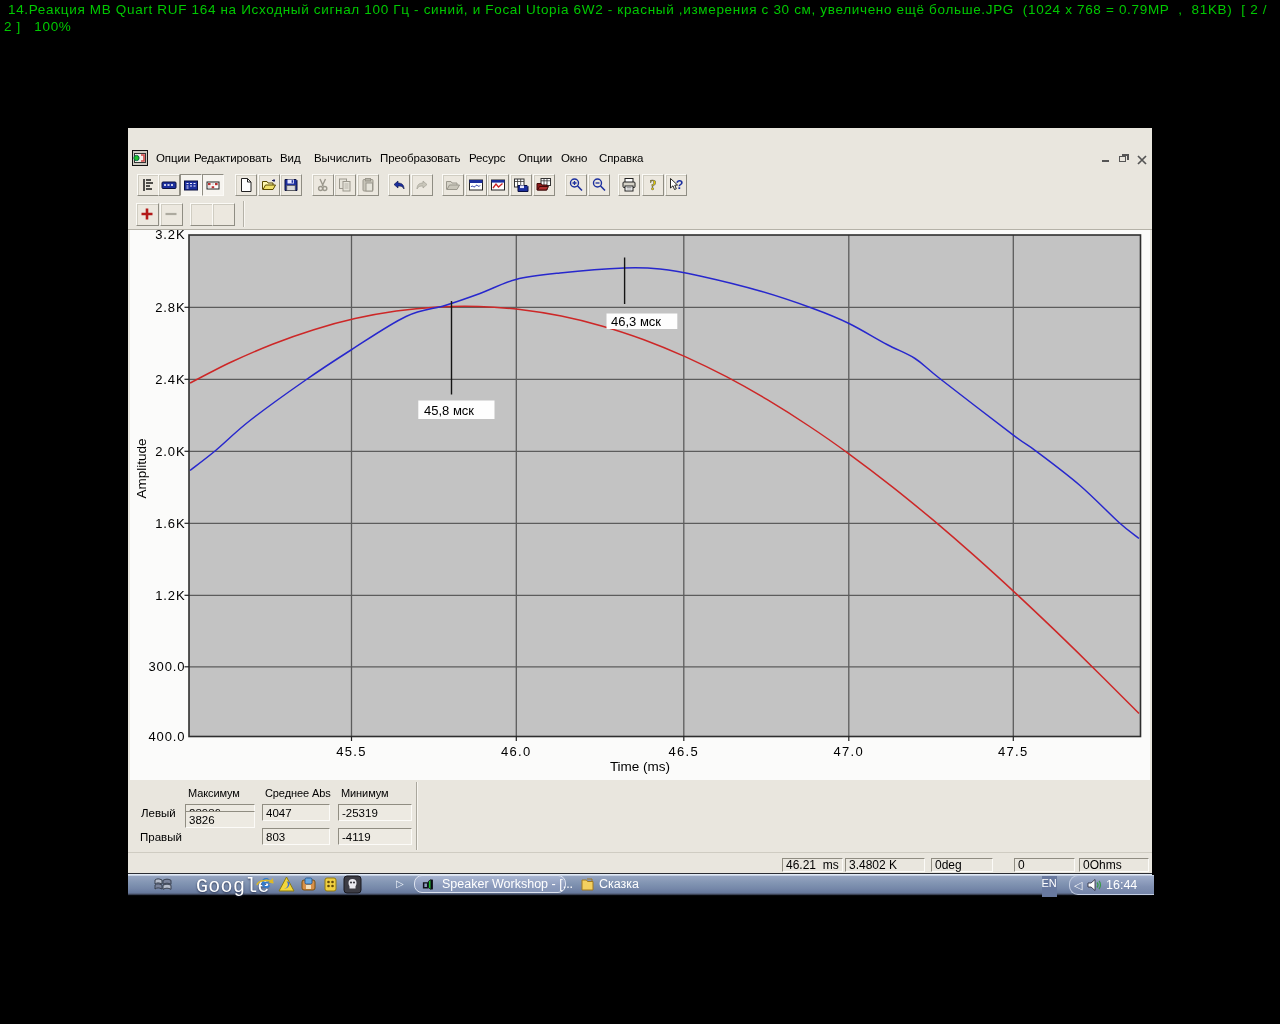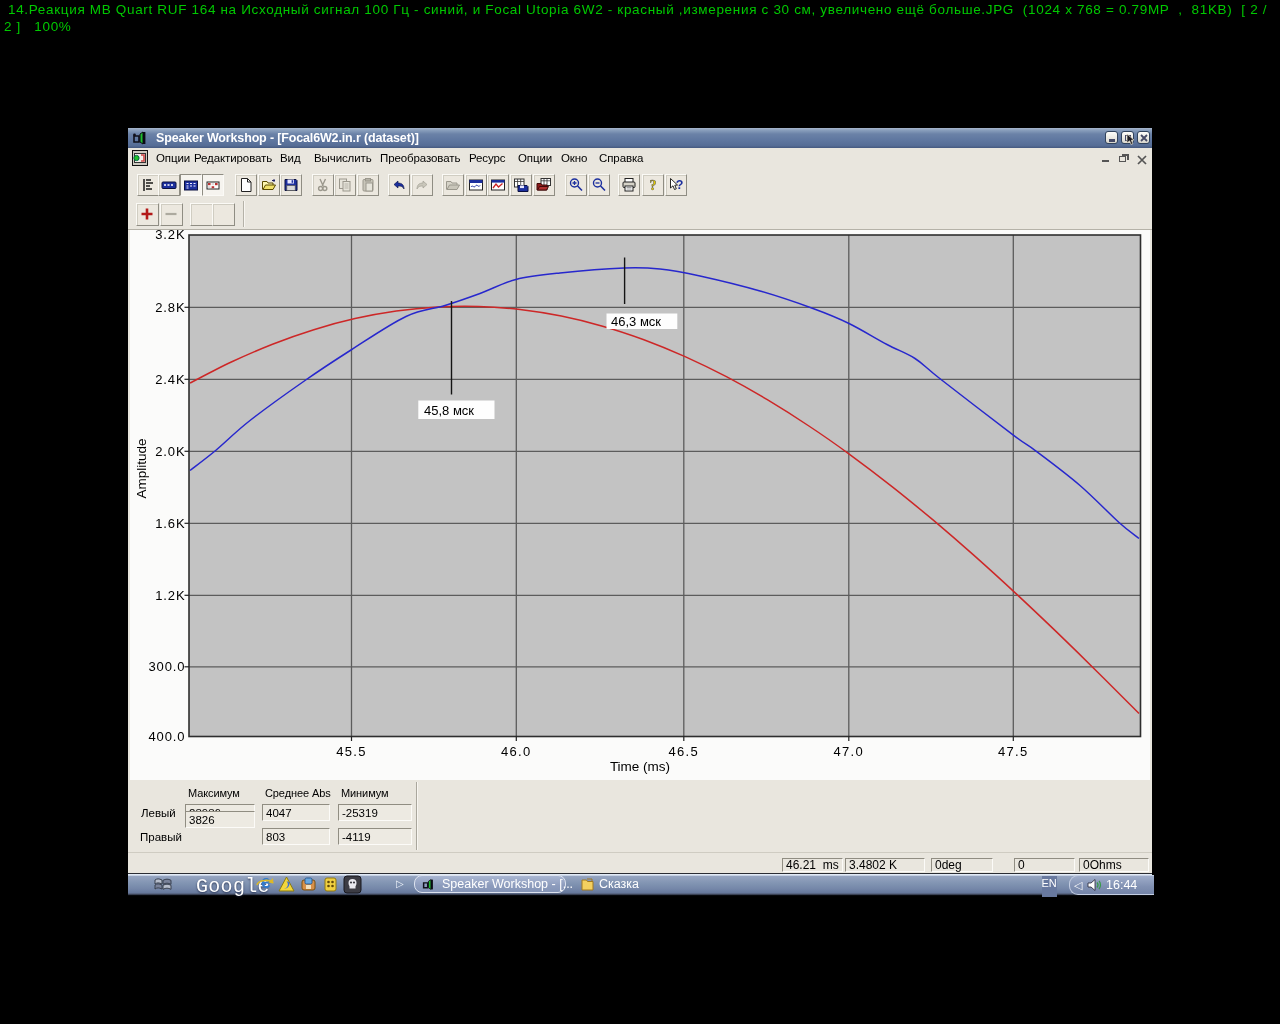--- a/index.html
+++ b/index.html
@@ -32,43 +32,20 @@
 .sbox{position:absolute;top:5px;height:14px;border:1px solid;border-color:#908d82 #fcfbf8 #fcfbf8 #908d82;font-size:12px;color:#000;padding:0 0 0 3px;line-height:13px}
 
 #task{position:absolute;left:0;top:745px;width:1024px;height:23px;background:linear-gradient(#2a2d33 0%,#2a2d33 4%,#e2eaf6 6%,#dde7f4 9%,#95a4c0 15%,#8194b2 45%,#7486a8 70%,#66789b 86%,#4e5870 92%,#0a0c12 97%,#000 100%)}
 
 </style></head><body>
 <div id="green">
     <div> 14.Реакция MB Quart RUF 164 на Исходный сигнал 100 Гц - синий, и Focal Utopia 6W2 - красный ,измерения с 30 см, увеличено ещё больше.JPG&nbsp;&nbsp;(1024 x 768 = 0.79MP&nbsp;&nbsp;,&nbsp;&nbsp;81KB)&nbsp;&nbsp;[ 2 /</div>
     <div style="margin-left:-4px">2 ]&nbsp;&nbsp;&nbsp;100%</div>
   </div>
 <div id="shot">
-  <div id="tbar">
-    <svg style="position:absolute;left:4px;top:2px" width="16" height="16" viewBox="0 0 16 16">
-        <path d="M2 6 L7 6 L7 12 L2 12 Z" fill="none" stroke="#10101a" stroke-width="1.6"></path>
-        <circle cx="2.5" cy="5" r="1.4" fill="#10101a"></circle>
-        <path d="M8 4 L11 2 L11 14 L8 12 Z" fill="#1fbf2f" stroke="#0a0a14" stroke-width="1"></path>
-        <rect x="11" y="2" width="2.4" height="12" fill="#0a0a14"></rect>
-      </svg>
-    <div class="ttl">Speaker Workshop - [Focal6W2.in.r (dataset)]</div>
-    <div class="wbtn" style="left:977px">
-        <div style="position:absolute;left:2.5px;top:7px;width:6px;height:2.5px;background:#454a66"></div>
-      </div>
-    <div class="wbtn" style="left:993px">
-        <div style="position:absolute;left:2.5px;top:2.5px;width:6px;height:6px;border:1.6px solid #454a66"></div>
-        <svg style="position:absolute;left:3px;top:1px" width="12" height="14" viewBox="0 0 12 14">
-          <path d="M2 1 L2 10 L4.6 7.8 L6 11.5 L7.8 10.8 L6.4 7.2 L9 7 Z" fill="#1b1b22" stroke="#e8e0c8" stroke-width=".7"></path>
-        </svg>
-      </div>
-    <div class="wbtn" style="left:1009px">
-        <svg style="position:absolute;left:2px;top:2px" width="8" height="8" viewBox="0 0 8 8">
-          <path d="M1 1 L7 7 M7 1 L1 7" stroke="#454a66" stroke-width="1.8"></path>
-        </svg>
-      </div>
-  </div>
   <div id="menu">
     <svg style="position:absolute;left:4px;top:2px" width="16" height="16" viewBox="0 0 16 16">
         <rect x="0.5" y="0.5" width="15" height="15" fill="#cdc9c0" stroke="#111"></rect>
         <rect x="2.5" y="3.5" width="11" height="9" fill="#f0eee9" stroke="#333"></rect>
         <circle cx="4.5" cy="8" r="2.6" fill="#22c32a" stroke="#064"></circle>
         <path d="M9 5 L12 5 L12 11 L9 11" fill="none" stroke="#d04545" stroke-width="1.6"></path>
       </svg>
     <span style="left:28px">Опции</span>
     <span style="left:66px">Редактировать</span>
     <span style="left:152px">Вид</span>

